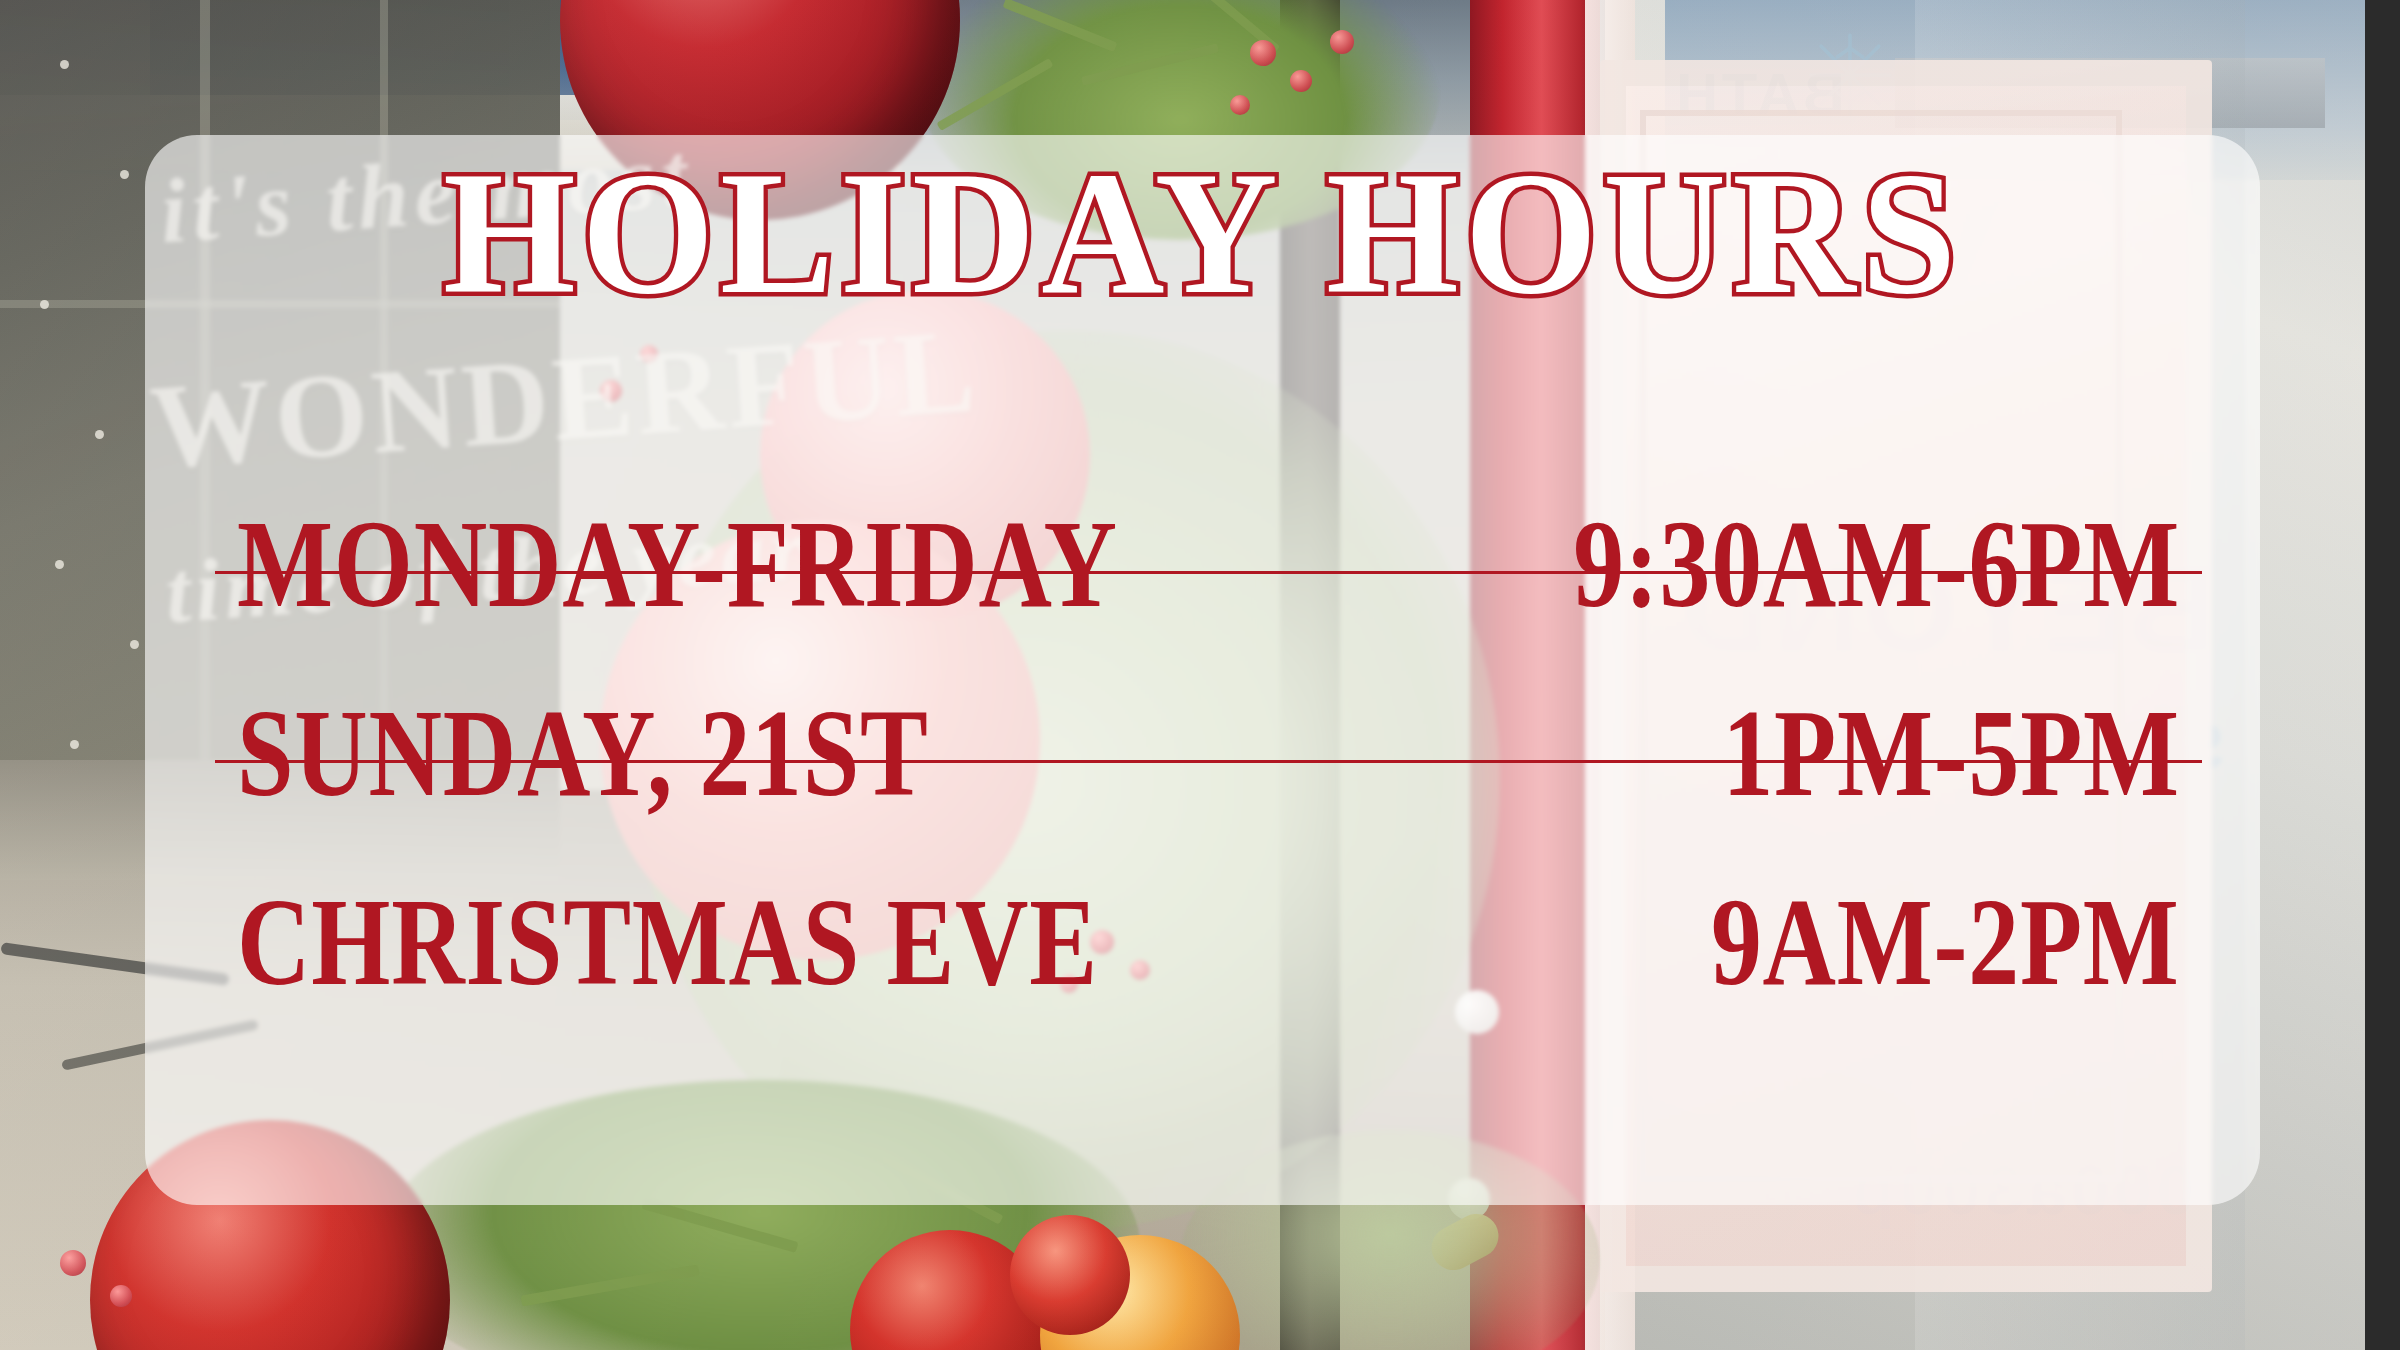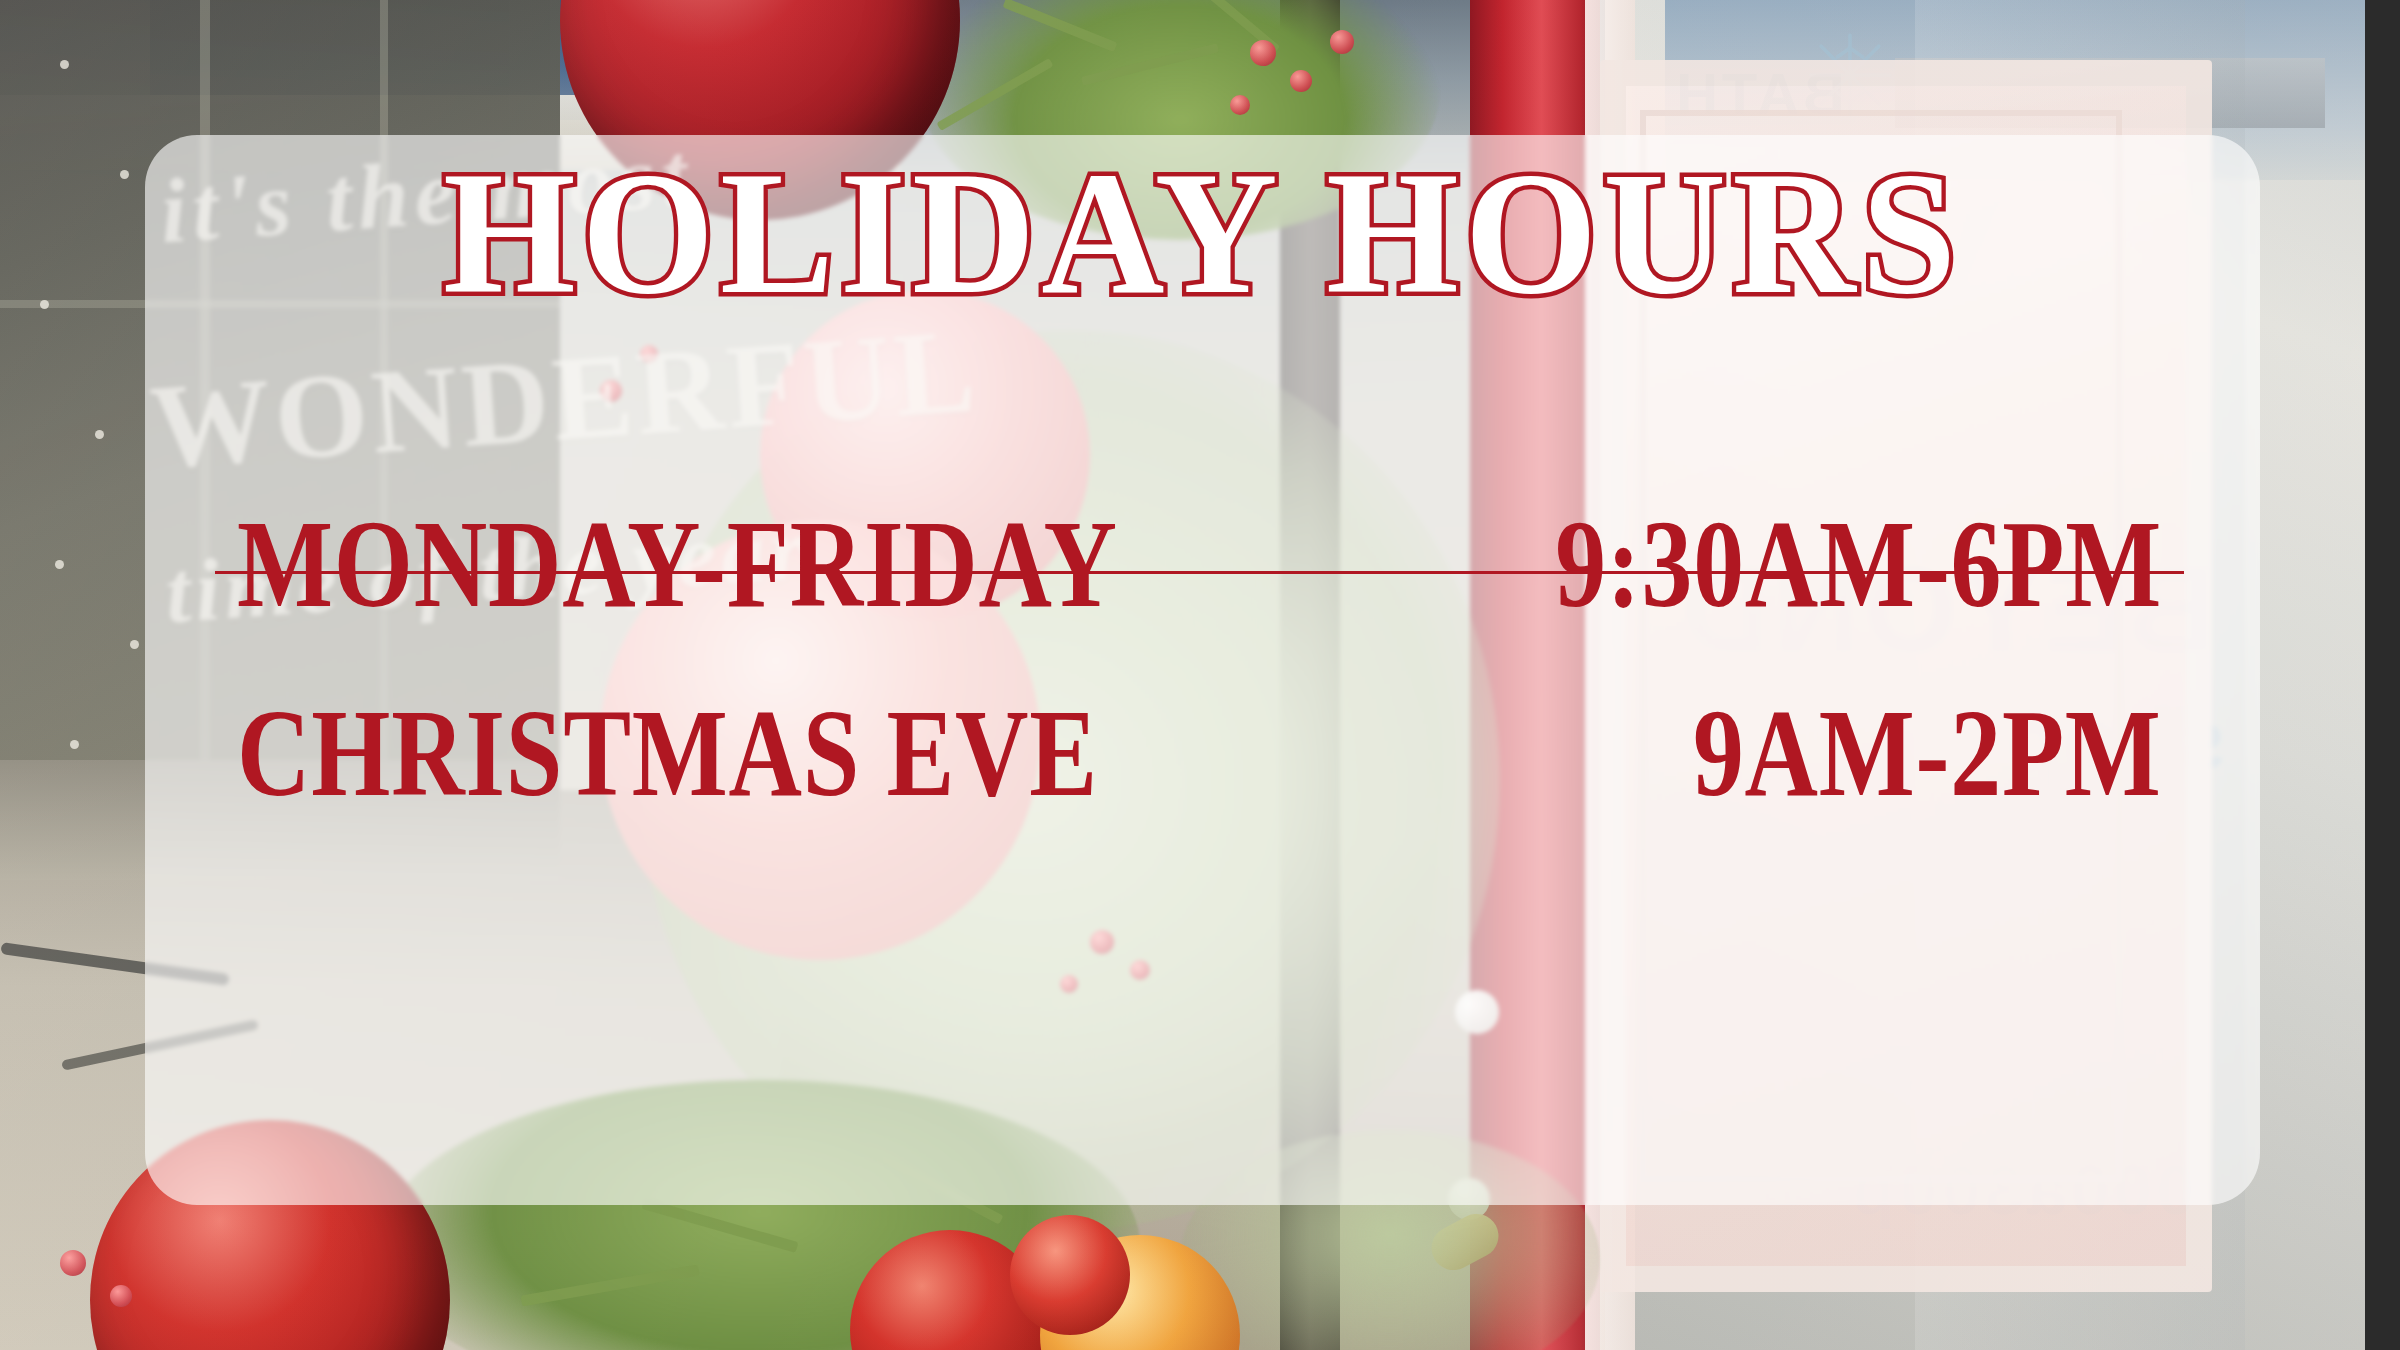--- a/index.html
+++ b/index.html
@@ -142,21 +142,21 @@
     font-size:176px;
     line-height:1;
     letter-spacing:6px;
     color:#ffffff;
     -webkit-text-stroke:9px #b01722;
     paint-order:stroke fill;
     transform:scaleX(.97);
     white-space:nowrap;
   }
 
-  .rows{position:absolute;left:70px;right:76px;top:250px;}
+  .rows{position:absolute;left:70px;right:58px;top:250px;}
   .row{
     position:relative;
     display:flex;align-items:baseline;justify-content:space-between;
     height:186px;
     padding:0 22px;
   }
   .row + .row{border-top:3px solid #b01722;}
 
   .day,.time{
     font-family:"Liberation Serif",serif;
@@ -282,20 +282,24 @@
     <div class="title">HOLIDAY HOURS</div>
 
     <div class="rows">
 
       <div class="row">
         <span class="day">MONDAY-FRIDAY</span>
         <span class="time">9:30AM-6PM</span>
       </div>
 
 
+      <div class="row">
+        <span class="day">SUNDAY, 21ST</span>
+        <span class="time">1PM-5PM</span>
+      </div>
 
       <div class="row">
         <span class="day">CHRISTMAS EVE</span>
         <span class="time">9AM-2PM</span>
       </div>
 
     </div>
   </div>
 
 </div>

